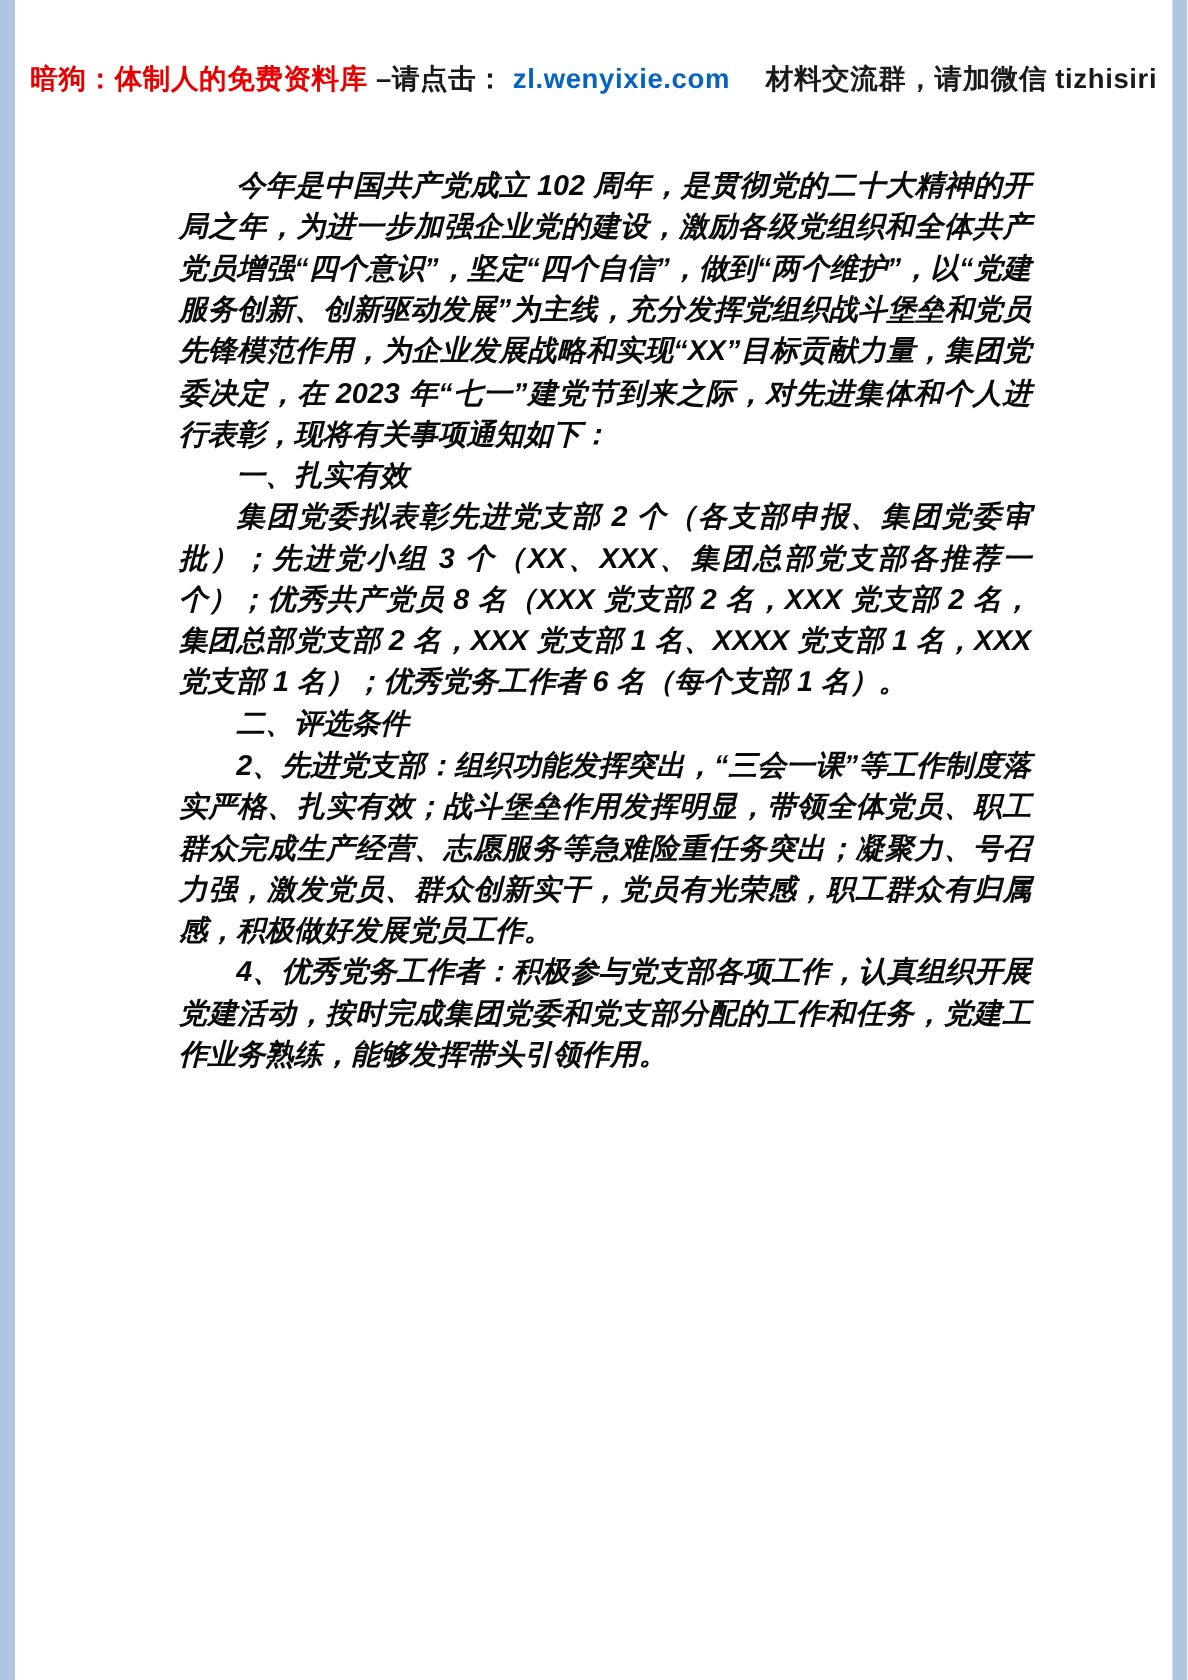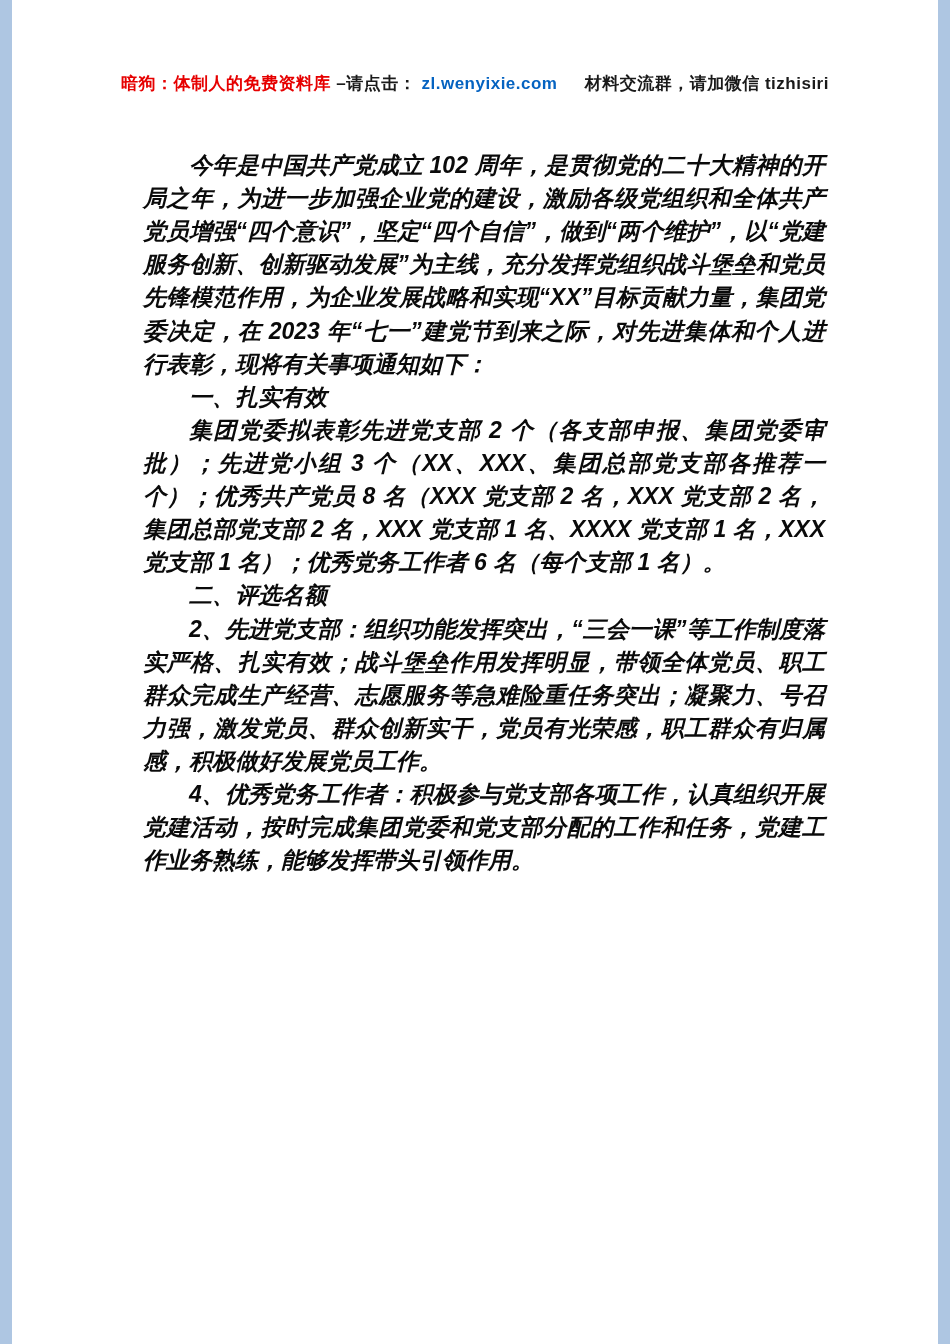--- a/index.html
+++ b/index.html
@@ -19,23 +19,23 @@
     position: absolute;
     top: 0;
     bottom: 0;
     width: 12px;
     background: #aec6e2;
   }
   .edge.left  { left: 0; }
   .edge.right { right: 0; }
 
   header.promo {
-    padding-top: 72px;
+    padding-top: 48px;
     text-align: center;
-    font-size: 17px;
+    font-size: 22px;
     font-weight: 600;
     letter-spacing: 0.5px;
     white-space: nowrap;
   }
   header.promo .red  { color: #e60000; }
   header.promo .dark { color: #1a1a1a; }
   header.promo .blue {
     color: #0563c1;
     text-decoration: none;
     cursor: pointer;
@@ -70,18 +70,18 @@
     <span class="red">暗狗：体制人的免费资料库</span>
     <span class="dark">–请点击：</span>
     <a class="blue">zl.wenyixie.com</a>
     <span class="dark suffix">材料交流群，请加微信 tizhisiri</span>
   </header>
 
   <main class="doc">
     <p>今年是中国共产党成立 102 周年，是贯彻党的二十大精神的开局之年，为进一步加强企业党的建设，激励各级党组织和全体共产党员增强“四个意识”，坚定“四个自信”，做到“两个维护”，以“党建服务创新、创新驱动发展”为主线，充分发挥党组织战斗堡垒和党员先锋模范作用，为企业发展战略和实现“XX”目标贡献力量，集团党委决定，在 2023 年“七一”建党节到来之际，对先进集体和个人进行表彰，现将有关事项通知如下：</p>
     <p>一、扎实有效</p>
     <p>集团党委拟表彰先进党支部 2 个（各支部申报、集团党委审批）；先进党小组 3 个（XX、XXX、集团总部党支部各推荐一个）；优秀共产党员 8 名（XXX 党支部 2 名，XXX 党支部 2 名，集团总部党支部 2 名，XXX 党支部 1 名、XXXX 党支部 1 名，XXX 党支部 1 名）；优秀党务工作者 6 名（每个支部 1 名）。</p>
-    <p>二、评选名额</p>
+    <p>二、评选条件</p>
     <p>2、先进党支部：组织功能发挥突出，“三会一课”等工作制度落实严格、扎实有效；战斗堡垒作用发挥明显，带领全体党员、职工群众完成生产经营、志愿服务等急难险重任务突出；凝聚力、号召力强，激发党员、群众创新实干，党员有光荣感，职工群众有归属感，积极做好发展党员工作。</p>
     <p>4、优秀党务工作者：积极参与党支部各项工作，认真组织开展党建活动，按时完成集团党委和党支部分配的工作和任务，党建工作业务熟练，能够发挥带头引领作用。</p>
   </main>
 
 </div>
 
 </body></html>

